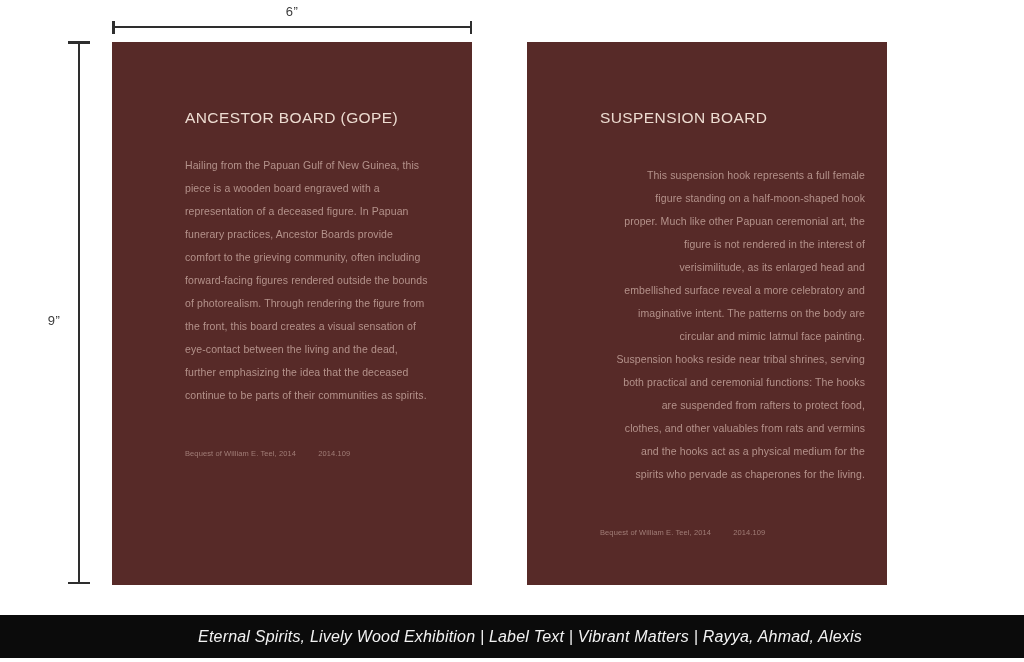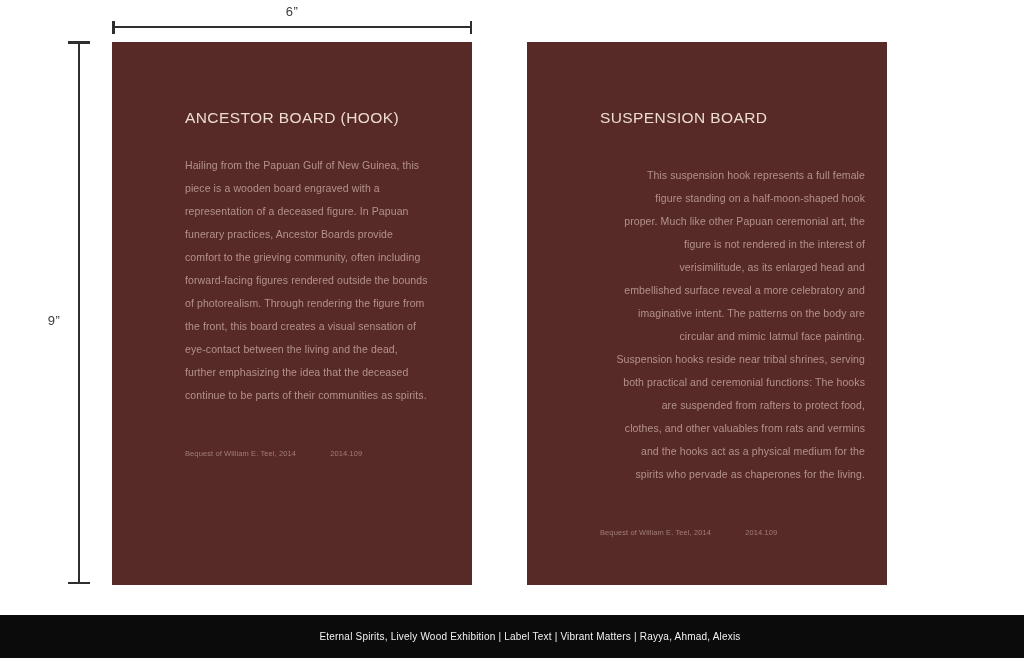--- a/index.html
+++ b/index.html
@@ -116,52 +116,53 @@
     white-space: pre-line;
   }
   .card-right .card-body { margin-top: 37px; text-align: right; }
 
   .card-credit {
     margin-top: 42px;
     font-size: 7.5px;
     letter-spacing: 0.1px;
     color: var(--credit);
   }
-  .accession { margin-left: 32px; }
+  .accession { margin-left: 20px; }
 
   
   .footer {
     position: absolute;
     left: 0; top: 615px;
     width: 1024px; height: 43px;
     background: var(--footer-bg);
     display: flex;
     align-items: center;
     justify-content: center;
   }
   .footer-caption {
-    font-size: 10px;
+    font-size: 16px;
+    font-style: italic;
     letter-spacing: 0.2px;
     color: var(--footer-text);
     margin-left: 36px;
   }
 </style>
 </head>
 <body>
 
 <div class="canvas">
 
   <div class="dim-h-line"></div>
   <div class="dim-h-label">6”</div>
 
   <div class="dim-v-line"></div>
   <div class="dim-v-label">9”</div>
 
   <div class="card card-left">
-    <div class="card-title">ANCESTOR BOARD (HOOK)</div>
+    <div class="card-title">ANCESTOR BOARD (GOPE)</div>
     <div class="card-body">Hailing from the Papuan Gulf of New Guinea, this
 piece is a wooden board engraved with a
 representation of a deceased figure. In Papuan
 funerary practices, Ancestor Boards provide
 comfort to the grieving community, often including
 forward-facing figures rendered outside the bounds
 of photorealism. Through rendering the figure from
 the front, this board creates a visual sensation of
 eye-contact between the living and the dead,
 further emphasizing the idea that the deceased

